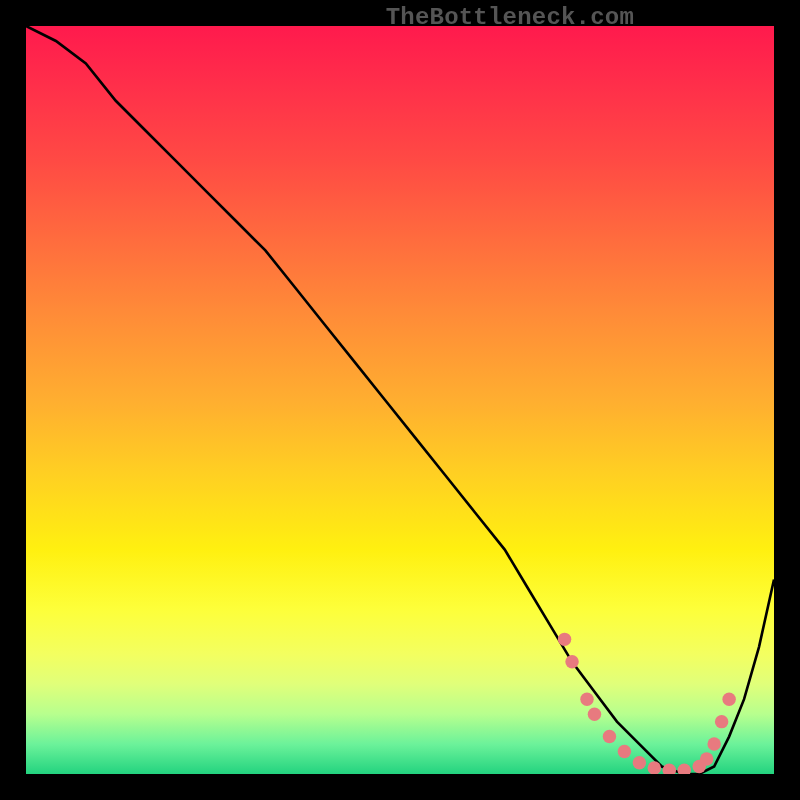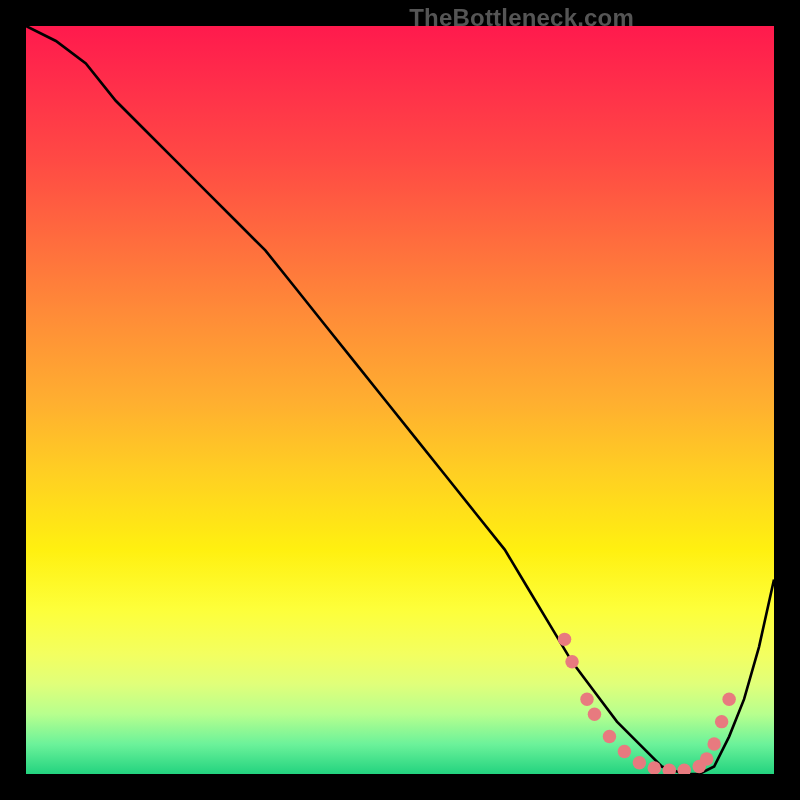--- a/index.html
+++ b/index.html
@@ -9,20 +9,21 @@
     height: 800px;
     background: #000;
     overflow: hidden;
     font-family: Arial, Helvetica, sans-serif;
   }
   .frame {
     position: relative;
     width: 644px;
     height: 800px;
     background: #000;
+    font-family: Liberation Mono, monospace;
   }
   .watermark {
     position: absolute;
     top: 4px;
     right: 10px;
     color: #555;
     font-size: 24px;
     font-weight: 600;
     letter-spacing: 0.2px;
     user-select: none;

